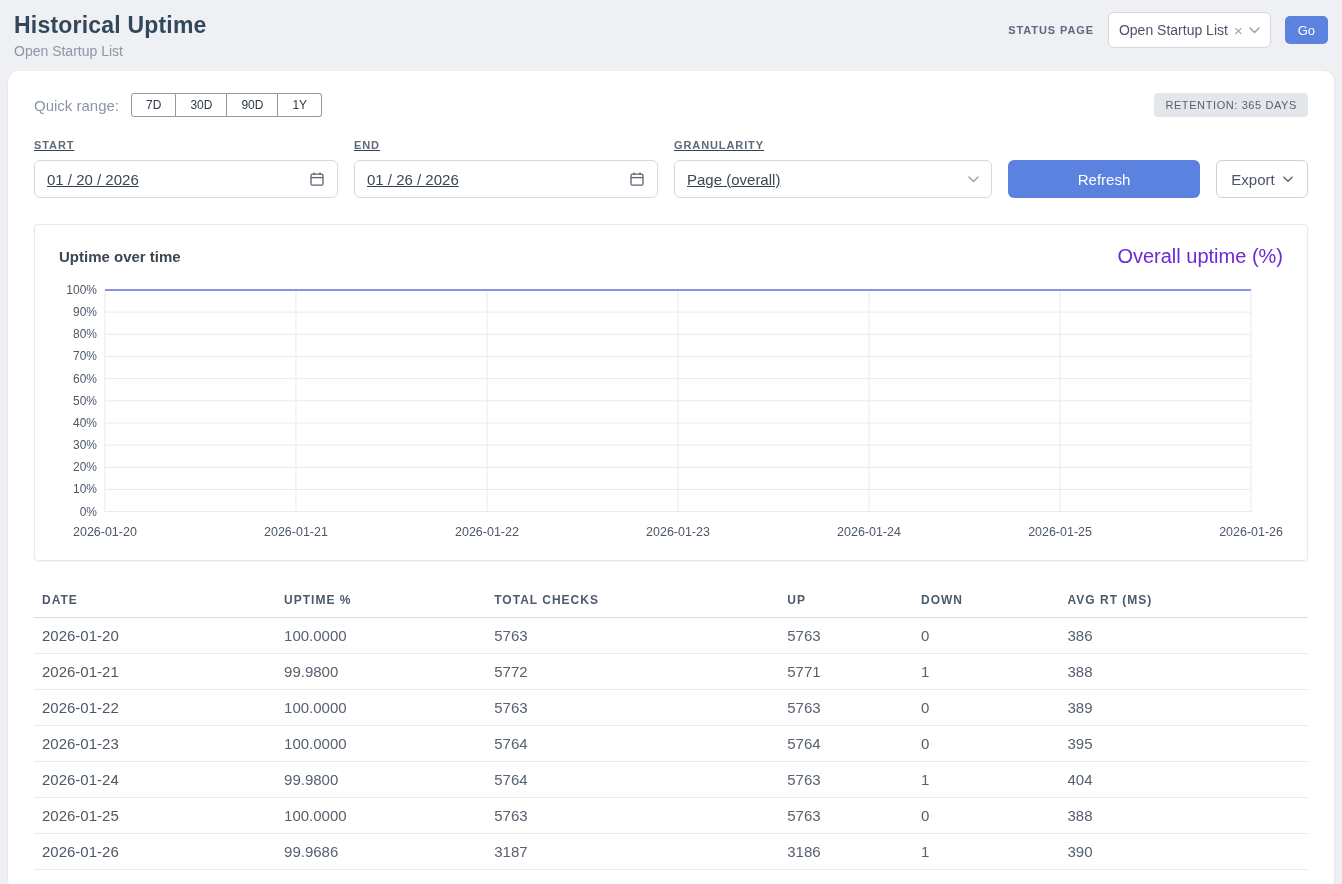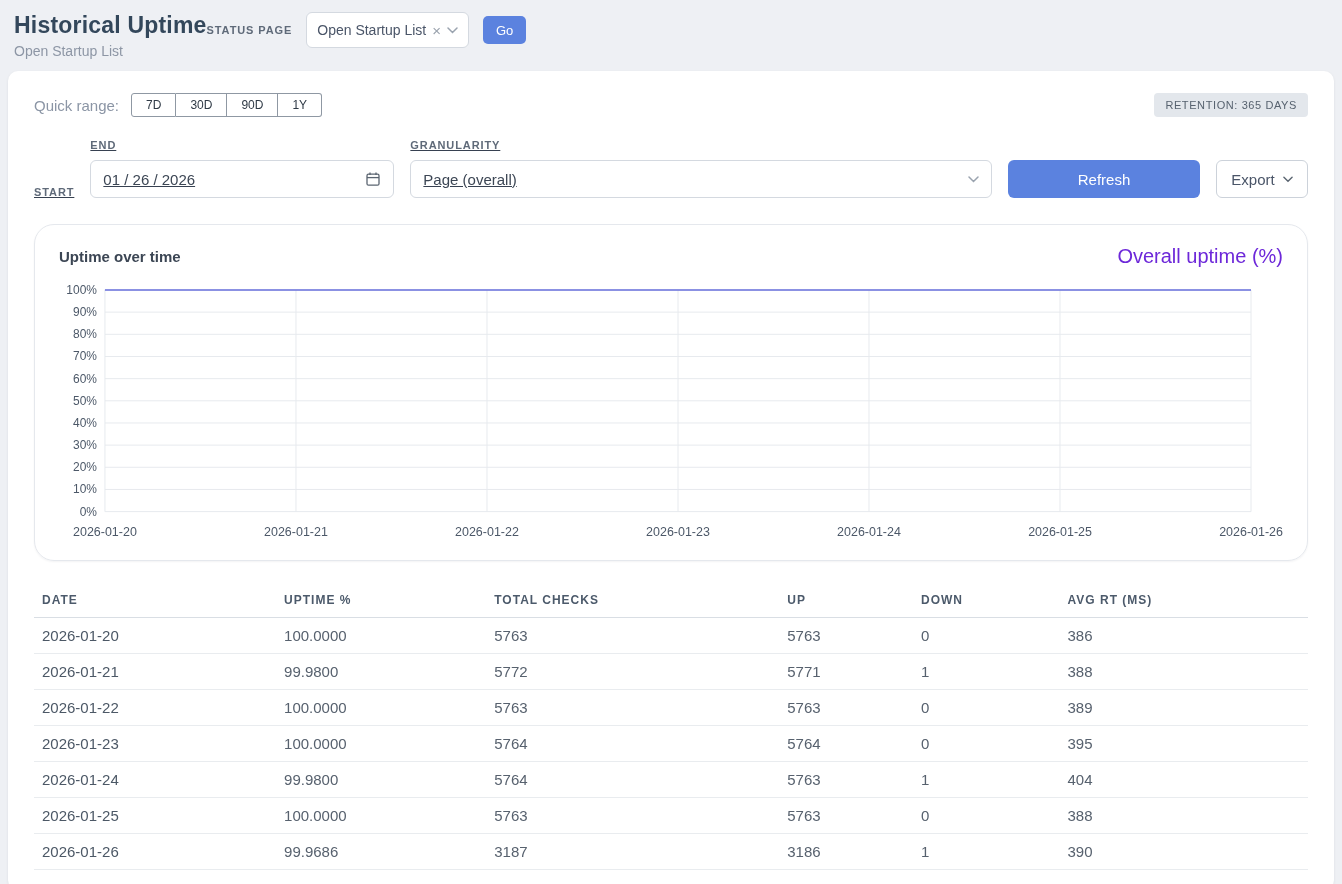--- a/index.html
+++ b/index.html
@@ -6,21 +6,21 @@
   html,body { width:1342px; }
   body {
     background:#eef0f4;
     font-family:"Liberation Sans", sans-serif;
     color:#374151;
     min-height:884px;
   }
   .page { padding:10px 8px 8px; }
 
   
-  .page-header { display:flex; align-items:flex-start; padding:2px 6px 12px 6px; }
+  .page-header { display:flex; justify-content:space-between; align-items:flex-start; padding:2px 6px 12px 6px; }
   .page-title { font-size:23px; font-weight:700; color:#33475b; letter-spacing:0.2px; }
   .page-subtitle { font-size:14px; color:#8d96a5; margin-top:4px; }
   .header-right { display:flex; align-items:center; gap:14px; margin-top:0; }
   .status-page-label { font-size:11px; font-weight:700; letter-spacing:0.9px; color:#5f6a79; }
   .select-box {
     background:#fff; border:1px solid #d4d9e0; border-radius:6px; height:36px;
     display:flex; align-items:center; padding:0 10px; gap:6px; font-size:14px; color:#4a5568;
     cursor:pointer;
   }
   .status-select { min-width:162px; }
@@ -67,21 +67,21 @@
     font-size:15px; font-family:inherit; cursor:pointer;
   }
   .export-btn {
     width:92px; height:38px; background:#fff; border:1px solid #ccd2da; border-radius:6px;
     font-size:15px; color:#4a5568; display:flex; align-items:center; justify-content:center;
     gap:8px; font-family:inherit; cursor:pointer;
   }
 
   
   .chart-card {
-    border:1px solid #e5e8ed; border-radius:20px; box-shadow:0 1px 2px rgba(16,24,40,.05);
+    border:1px solid #e5e8ed; border-radius:4px; box-shadow:0 1px 2px rgba(16,24,40,.05);
     padding:20px 24px 12px; margin-bottom:22px;
   }
   .chart-head { display:flex; justify-content:space-between; align-items:center; margin-bottom:14px; }
   .chart-title { font-weight:700; font-size:15px; color:#3c4654; }
   .chart-legend { font-size:20px; color:#6d28d9; }
   #chart svg { width:100%; display:block; overflow:visible; }
 
   
   table { width:100%; border-collapse:collapse; }
   th {
@@ -128,20 +128,31 @@
           <button class="seg-btn">30D</button>
           <button class="seg-btn">90D</button>
           <button class="seg-btn">1Y</button>
         </div>
       <span class="retention-badge">RETENTION: 365 DAYS</span>
     </div>
 
     <div class="form-row">
       <div class="field">
         <label>START</label>
+        <div class="input w-304">
+          <span>01 / 20 / 2026</span>
+          <span class="chev">
+            <svg width="16" height="16" viewBox="0 0 16 16">
+                <rect x="2" y="3.2" width="12" height="11" rx="1.5" fill="none" stroke="#5a6470" stroke-width="1.3"></rect>
+                <line x1="2" y1="6.6" x2="14" y2="6.6" stroke="#5a6470" stroke-width="1.3"></line>
+                <line x1="5" y1="1.5" x2="5" y2="4" stroke="#5a6470" stroke-width="1.3"></line>
+                <line x1="11" y1="1.5" x2="11" y2="4" stroke="#5a6470" stroke-width="1.3"></line>
+              </svg>
+          </span>
+        </div>
       </div>
 
       <div class="field">
         <label>END</label>
         <div class="input w-304">
           <span>01 / 26 / 2026</span>
           <span class="chev">
             <svg width="16" height="16" viewBox="0 0 16 16">
                 <rect x="2" y="3.2" width="12" height="11" rx="1.5" fill="none" stroke="#5a6470" stroke-width="1.3"></rect>
                 <line x1="2" y1="6.6" x2="14" y2="6.6" stroke="#5a6470" stroke-width="1.3"></line>

